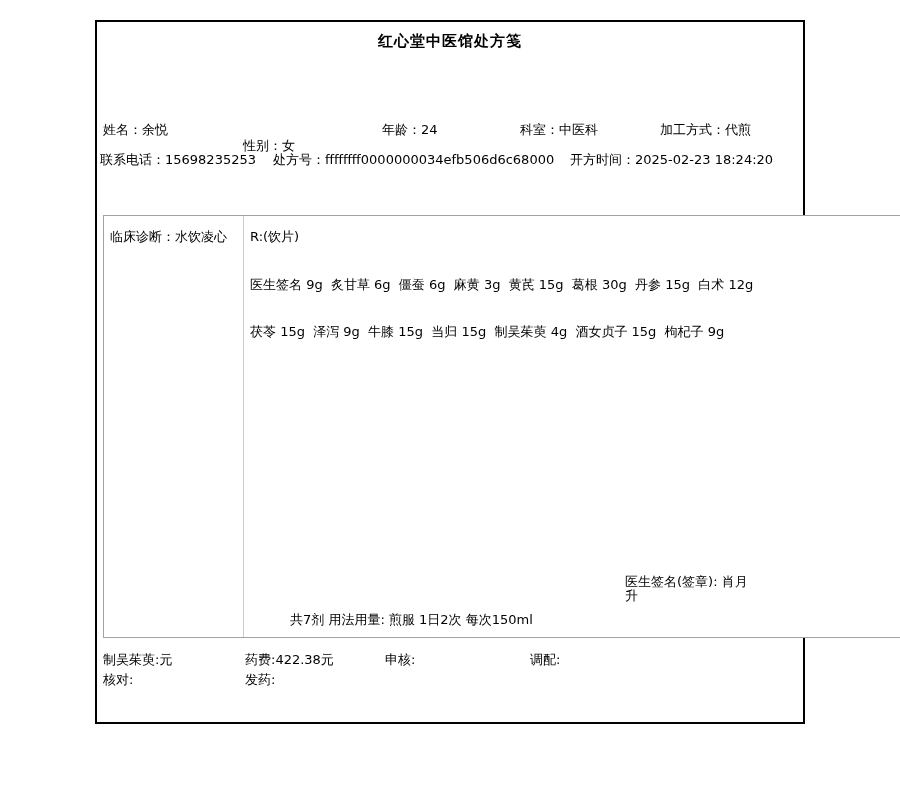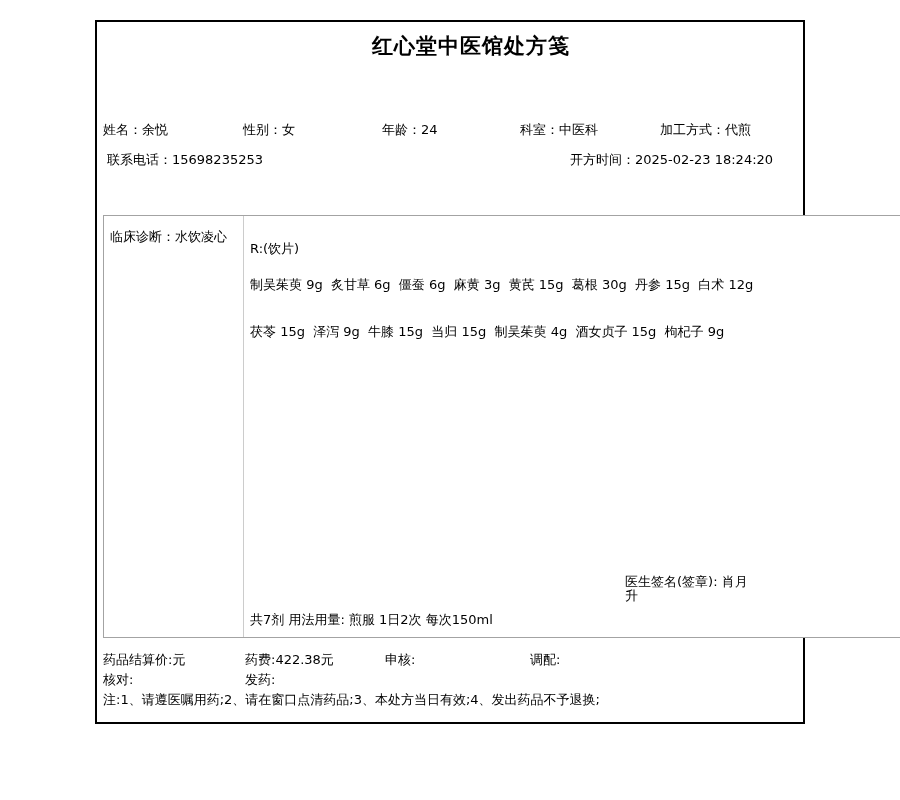--- a/index.html
+++ b/index.html
@@ -22,90 +22,89 @@
     box-sizing: border-box;
     background: #ffffff;
   }
   .abs { position: absolute; white-space: pre; }
   .title {
     position: absolute;
     top: 10px;
     left: 0;
     width: 100%;
     text-align: center;
-    font-size: 21px;
+    font-size: 15px;
     font-weight: bold;
     letter-spacing: 1px;
-    margin-left: 21px;
   }
   .rx-table {
     position: absolute;
     left: 6px;
     top: 193px;
     width: 802px;
     height: 423px;
     border: 1px solid #a3a3a3;
     box-sizing: border-box;
     background: #ffffff;
   }
   .rx-left-col {
     position: absolute;
     left: 0;
     top: 0;
     width: 140px;
     height: 100%;
     border-right: 1px solid #cccccc;
     box-sizing: border-box;
   }
-  .usage-block { line-height: 18px; }
+  .usage-block { line-height: 18px; margin-left: 40px; }
   .doctor-sign {
     position: absolute;
     left: 521px;
     top: 359px;
     width: 128px;
     line-height: 14px;
     white-space: pre-wrap;
     word-break: break-all;
   }
 </style>
 </head>
 <body>
 
 <div class="sheet">
 
   <div class="title">红心堂中医馆处方笺</div>
 
   <div class="abs" style="left:6px;   top:99px;text-align:center;">姓名：余悦</div>
-  <div class="abs" style="left:146px; top:99px;">性别：女</div>
+  <div class="abs" style="left:146px; top:115px;">性别：女</div>
   <div class="abs" style="left:285px; top:99px;">年龄：24</div>
   <div class="abs" style="left:423px; top:99px;">科室：中医科</div>
   <div class="abs" style="left:563px; top:99px;">加工方式：代煎</div>
 
-  <div class="abs" style="left:10px;   top:129px;">联系电话：15698235253</div>
+  <div class="abs" style="left:3px;   top:129px;">联系电话：15698235253</div>
+  <div class="abs" style="left:176px; top:129px;">处方号：ffffffff0000000034efb506d6c68000</div>
   <div class="abs" style="left:473px; top:129px;">开方时间：2025-02-23 18:24:20</div>
 
   <div class="rx-table">
     <div class="rx-left-col">
       <div class="abs" style="left:6px; top:12px; white-space:normal;">临床诊断：水饮凌心</div>
     </div>
 
-    <div class="abs" style="left:146px; top:12px;margin-top:12px;">R:(饮片)</div>
-    <div class="abs" style="left:146px; top:60px;">制吴茱萸 9g  炙甘草 6g  僵蚕 6g  麻黄 3g  黄芪 15g  葛根 30g  丹参 15g  白术 12g</div>
+    <div class="abs" style="left:146px; top:12px;">R:(饮片)</div>
+    <div class="abs" style="left:146px; top:60px;">医生签名 9g  炙甘草 6g  僵蚕 6g  麻黄 3g  黄芪 15g  葛根 30g  丹参 15g  白术 12g</div>
     <div class="abs" style="left:146px; top:107px;text-align:right;">茯苓 15g  泽泻 9g  牛膝 15g  当归 15g  制吴茱萸 4g  酒女贞子 15g  枸杞子 9g</div>
 
     <div class="abs usage-block" style="left:146px; top:359px;">
       <div>共7剂 用法用量: 煎服 1日2次 每次150ml</div>
     </div>
 
     <div class="doctor-sign">医生签名(签章): 肖月升</div>
   </div>
 
-  <div class="abs" style="left:6px;   top:629px;">药品结算价:元</div>
+  <div class="abs" style="left:6px;   top:629px;">制吴茱萸:元</div>
   <div class="abs" style="left:148px; top:629px;">药费:422.38元</div>
   <div class="abs" style="left:288px; top:629px;">申核:</div>
   <div class="abs" style="left:433px; top:629px;">调配:</div>
 
   <div class="abs" style="left:6px;   top:649px;">核对:</div>
   <div class="abs" style="left:148px; top:649px;">发药:</div>
 
-  <div class="abs" style="left:6px; top:669px;">注:1、请遵医嘱用药;2、请在窗口点清药品;3、本处方当日有效;4、发出药品不予退换;</div>
 
 </div>
 
 </body></html>

